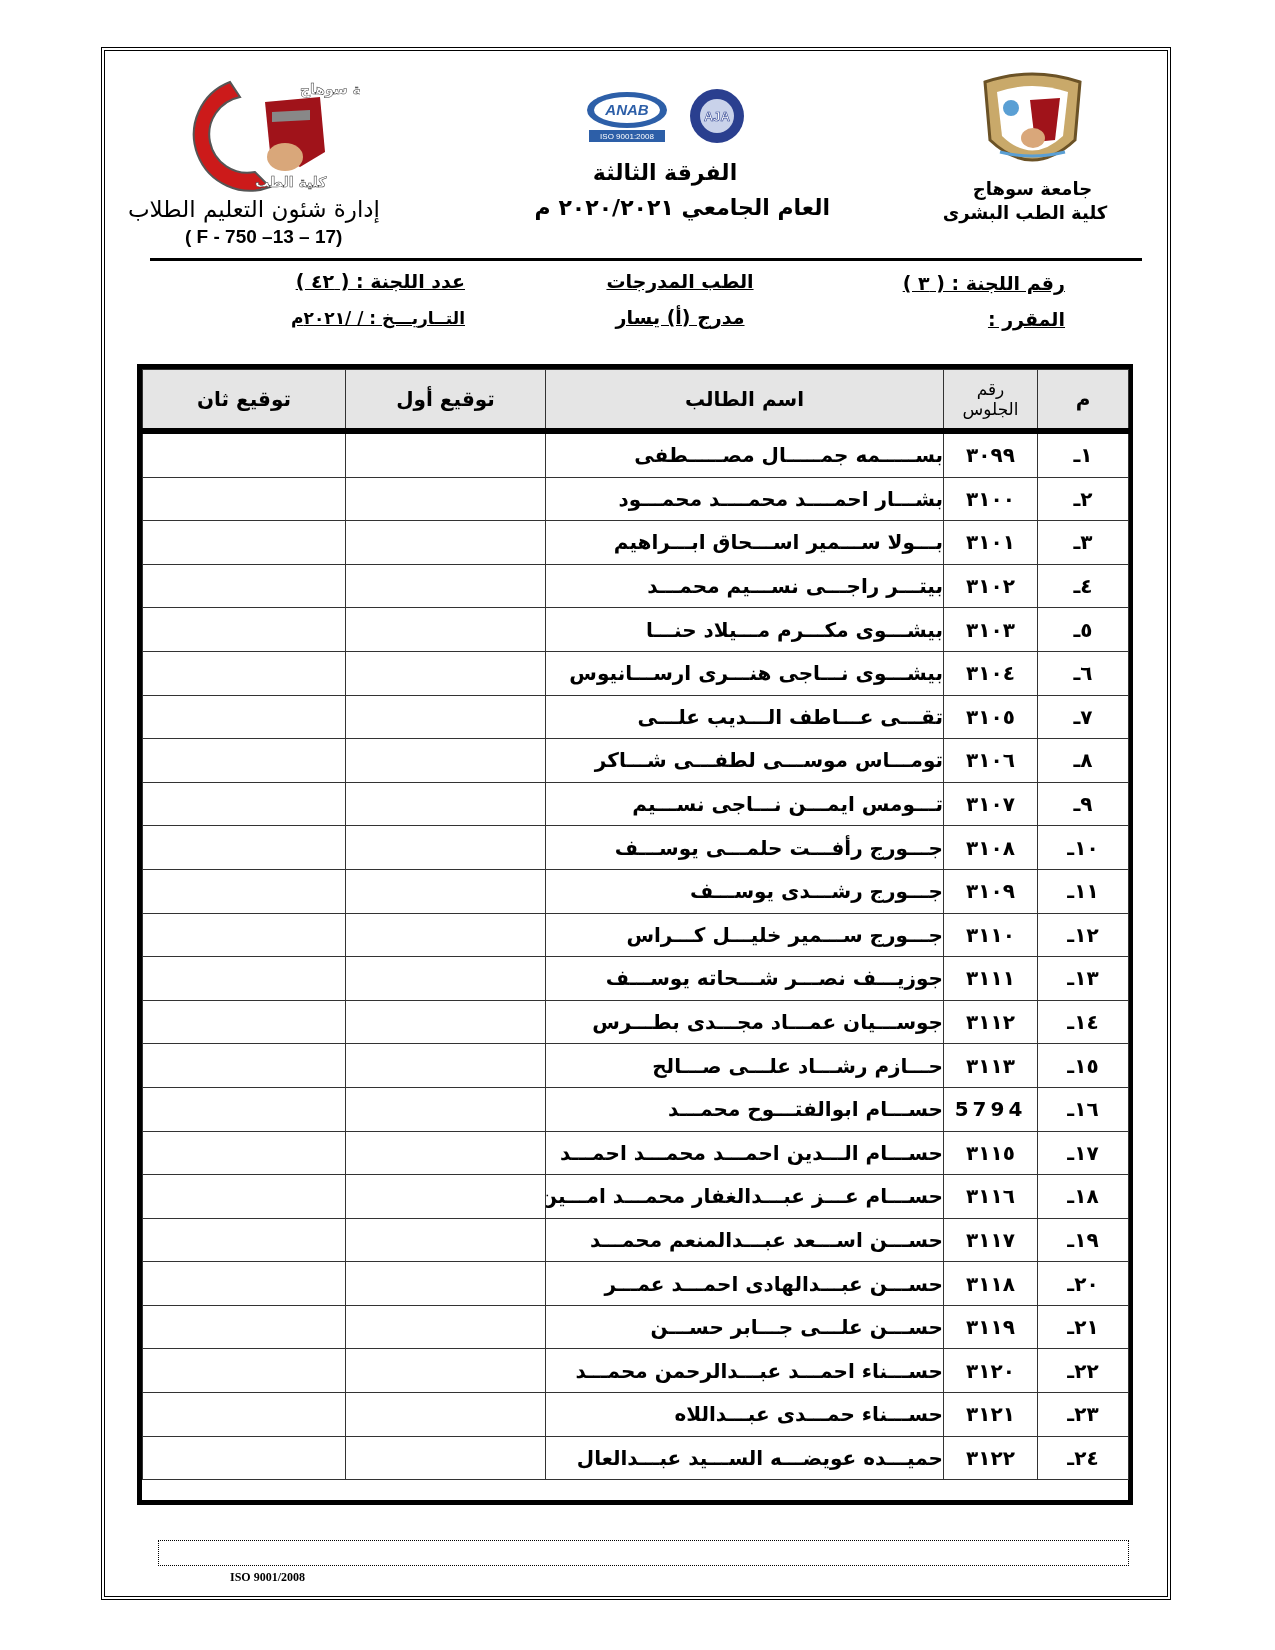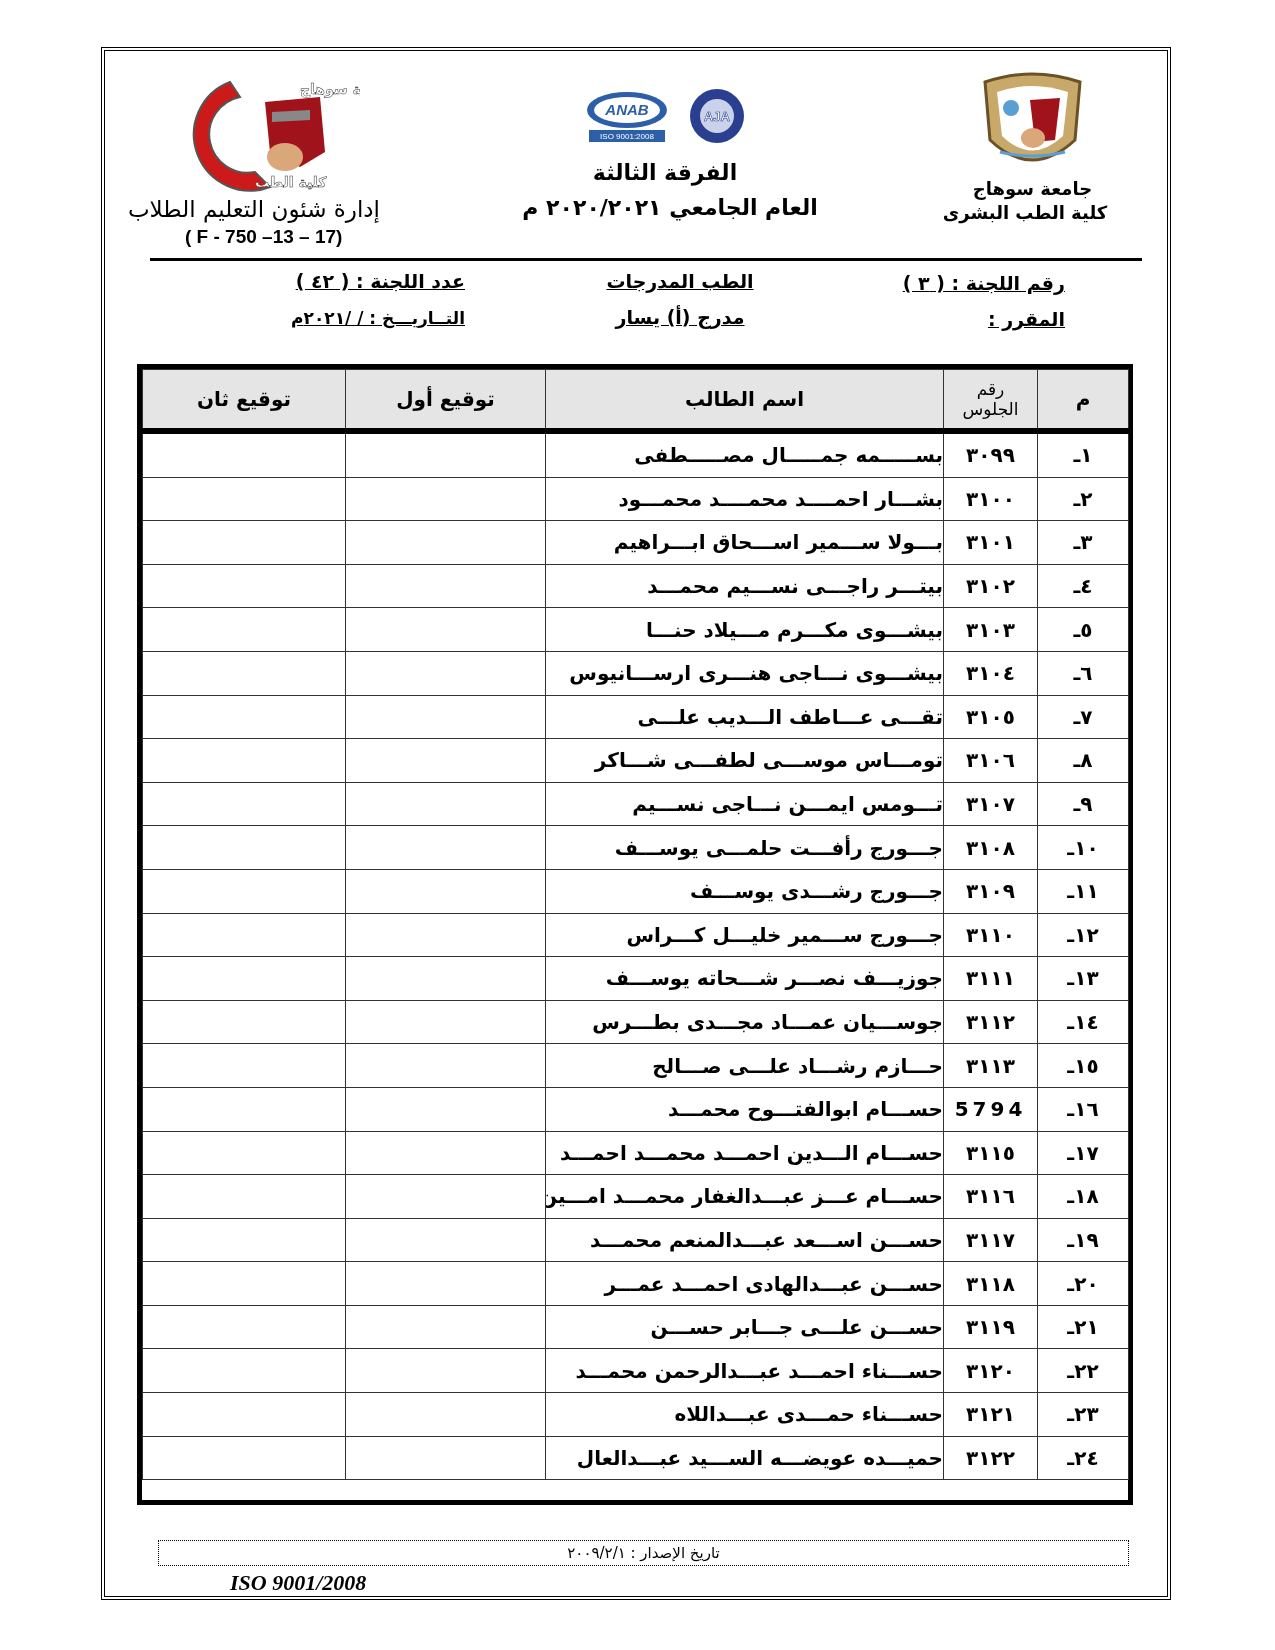--- a/index.html
+++ b/index.html
@@ -12,21 +12,21 @@
 
   
   .logo-left { position:absolute; left:160px; top:72px; width:200px; height:120px; }
   .logo-center { position:absolute; left:585px; top:88px; width:180px; height:60px; }
   .logo-right { position:absolute; left:975px; top:70px; width:115px; height:105px; }
   .hdr-text { position:absolute; font-weight:bold; direction:rtl; white-space:nowrap; }
   .admin { left:185px; top:196px; width:195px; text-align:center; font-size:23px; font-weight:normal; }
   .form-code { left:185px; top:226px; width:195px; text-align:left; font-size:19px;
                font-family:Liberation Sans, sans-serif; direction:ltr; }
   .year-title { left:540px; top:160px; width:250px; text-align:center; font-size:22px; }
-  .year-range { left:510px; top:195px; width:320px; text-align:center; font-size:22px; }
+  .year-range { left:510px; top:195px; width:320px; font-size:22px; }
   .uni-name { left:960px; top:178px; width:145px; text-align:center; font-size:18px; }
   .faculty { left:940px; top:202px; width:170px; text-align:center; font-size:18px; }
   .rule { position:absolute; left:150px; top:258px; width:992px; height:3px; background:#000; }
 
   
   .meta { position:absolute; font-weight:bold; font-size:19px; direction:rtl; white-space:nowrap;text-decoration:underline; }
 
   
   .tbl-wrap { position:absolute; left:137px; top:364px; width:996px; height:1141px;
               border:5px solid #000; box-sizing:border-box; }
@@ -41,21 +41,21 @@
   td.seat { text-align:center; letter-spacing:4px; }
   td.name { text-align:right; padding-right:10px; white-space:nowrap; overflow:hidden; }
   td.sig { background:#fff; }
 
   
   .foot-box { position:absolute; left:158px; top:1540px; width:971px; height:26px;
               border:1px dotted #000; box-sizing:border-box; display:flex; direction:rtl; }
   .foot-cell { flex:1; text-align:center; font-size:15px; line-height:24px; }
   .foot-cell + .foot-cell { border-right:1px solid #999; }
   .iso { position:absolute; left:230px; top:1570px; font-family:"Liberation Serif", serif;
-         font-style:italic; font-weight:bold; font-size:22px; }
+         font-weight:bold; font-size:12px; }
 </style>
 </head>
 <body>
 
 <div class="frame"></div>
 <div class="frame-inner"></div>
 
 <div class="logo-left">
   <svg width="200" height="120" viewBox="0 0 200 120">
     <path d="M70 10 A55 55 0 1 0 110 115 L95 100 A38 38 0 1 1 80 25 Z" fill="#cc1a1a" stroke="#555" stroke-width="2"></path>
@@ -293,15 +293,14 @@
         <td class="num">٢٤ـ</td>
         <td class="seat">٣١٢٢</td>
         <td class="name">حميـــده عويضـــه الســـيد عبـــدالعال</td>
         <td class="sig"></td>
         <td class="sig"></td>
       </tr>
     </tbody>
 </table>
 
 <div class="foot-box">
-  <div class="foot-cell">تاريخ الإصدار : ٢٠٠٩/٢/١</div>
 </div>
 <div class="iso">ISO 9001/2008</div>
 
 </body></html>

